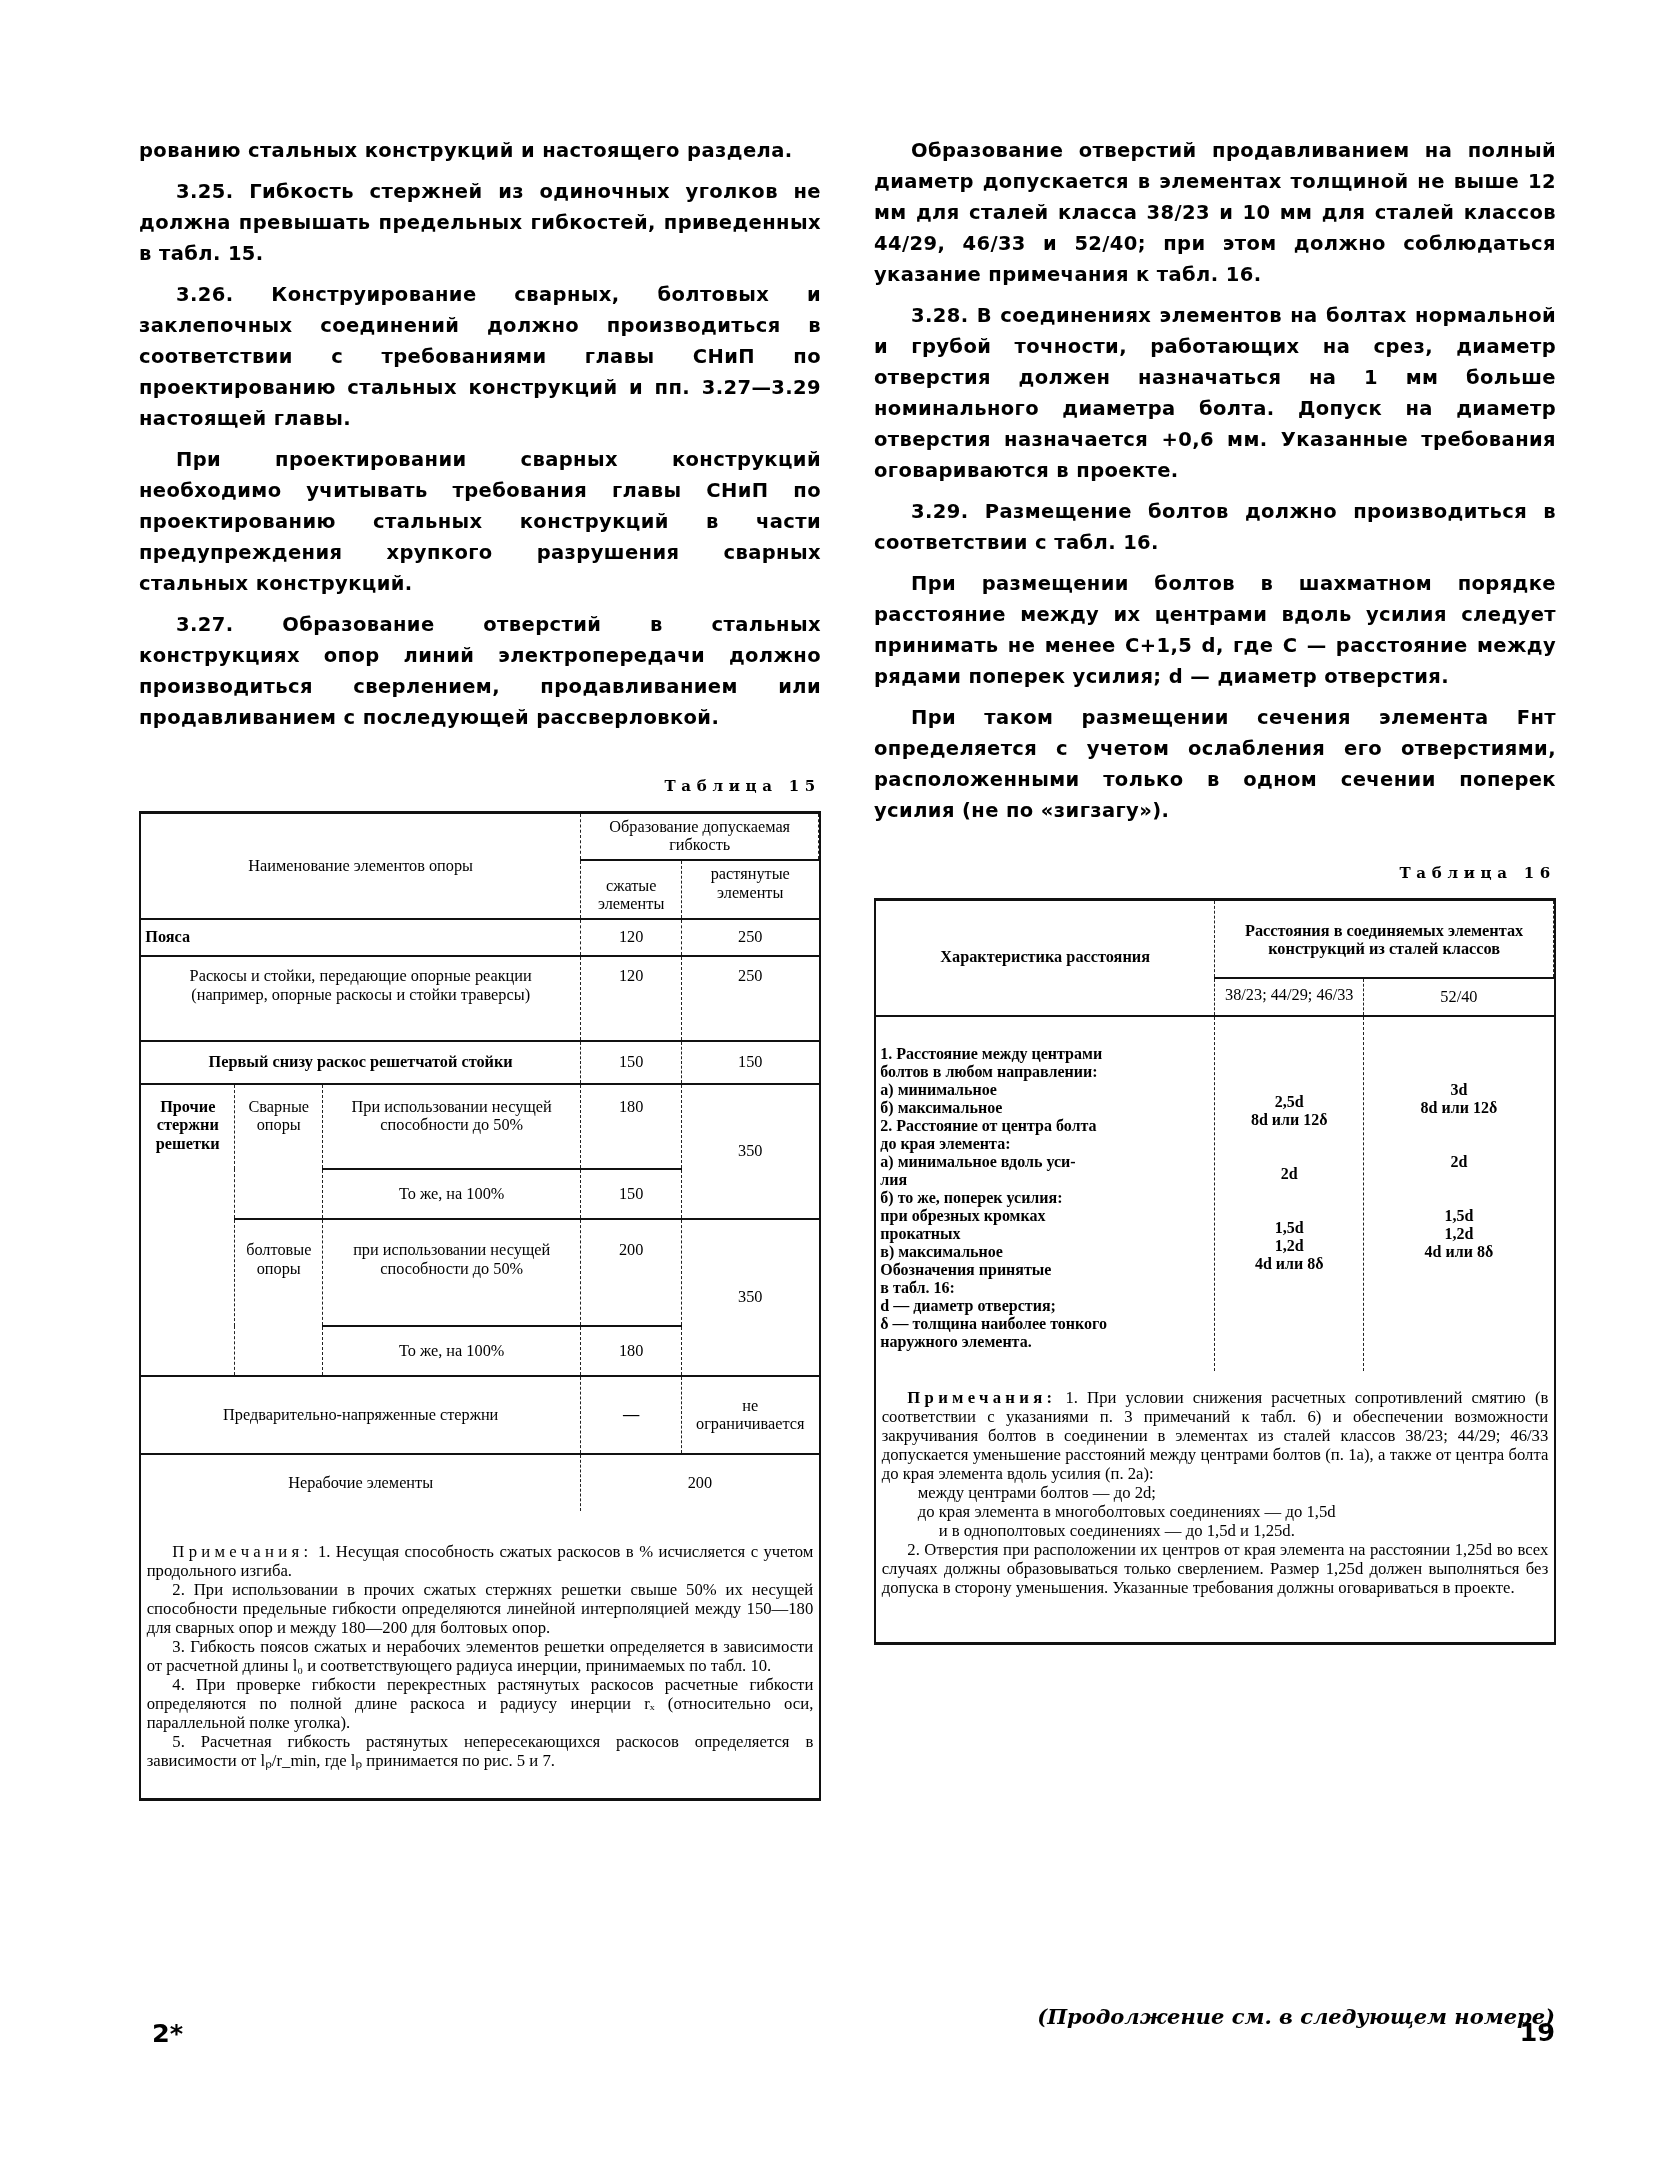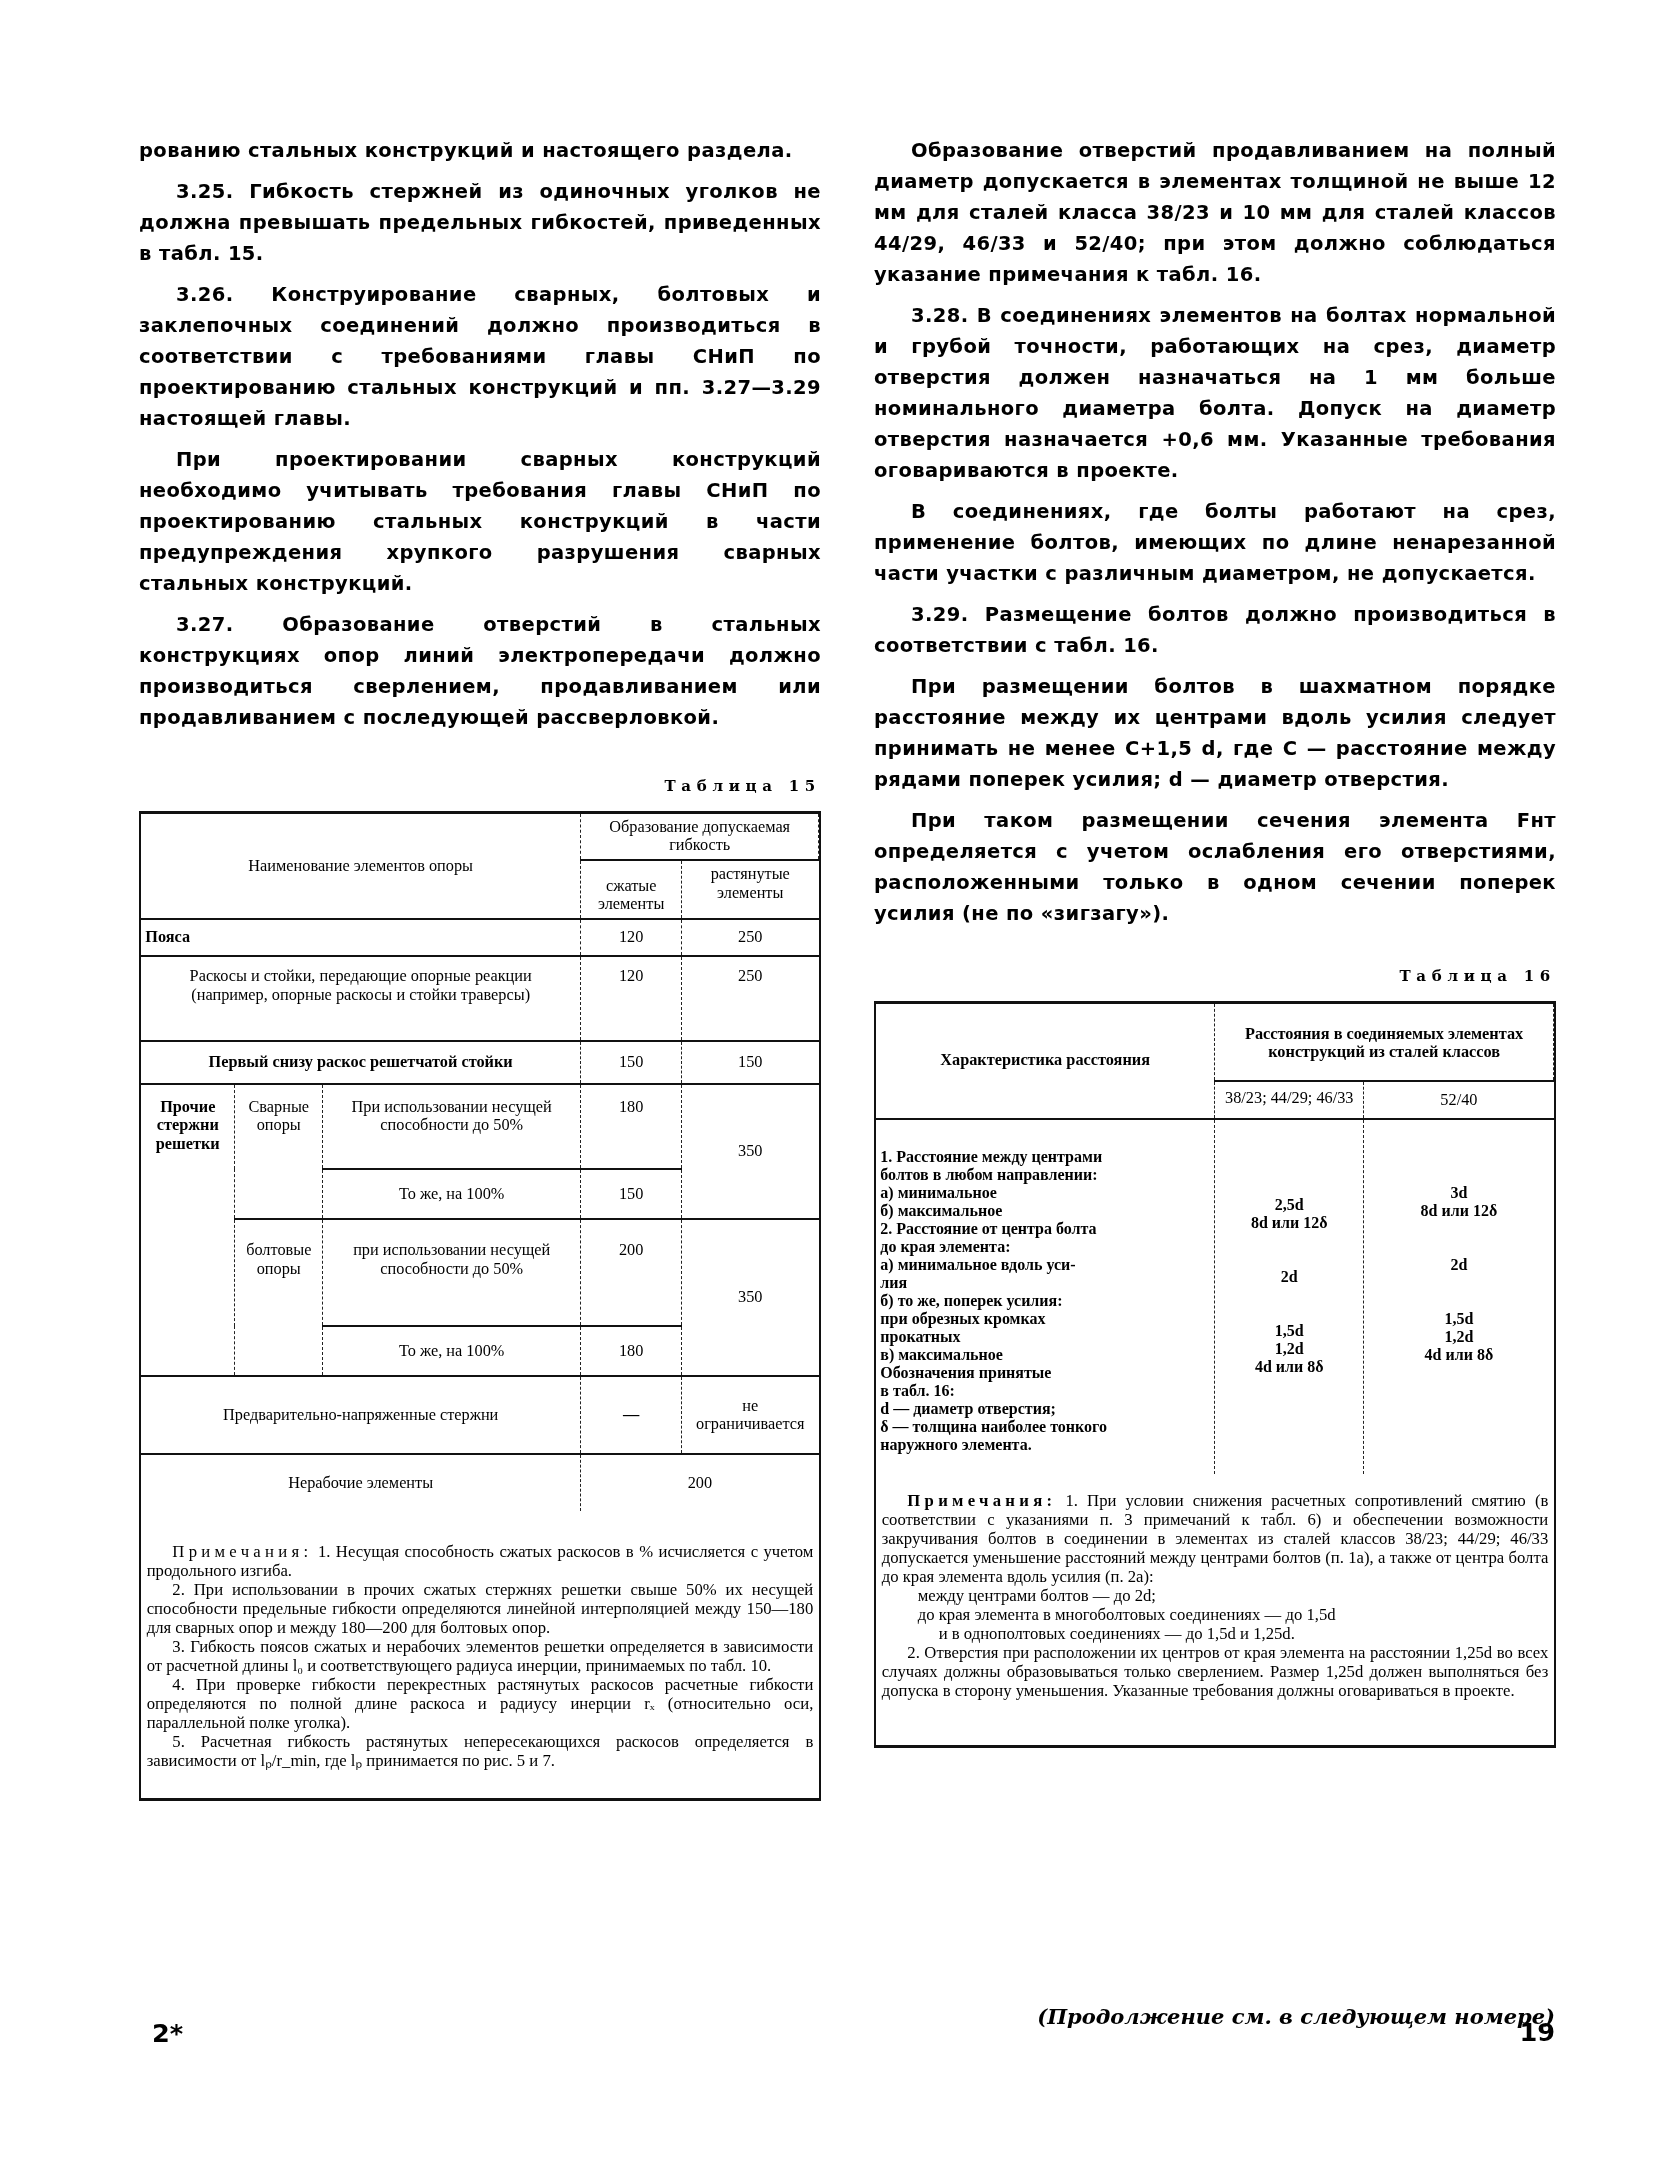--- a/index.html
+++ b/index.html
@@ -107,21 +107,20 @@
       <p>3. Гибкость поясов сжатых и нерабочих элементов решетки определяется в зависимости от расчетной длины l₀ и соответствующего радиуса инерции, принимаемых по табл. 10.</p>
       <p>4. При проверке гибкости перекрестных растянутых раскосов расчетные гибкости определяются по полной длине раскоса и радиусу инерции rₓ (относительно оси, параллельной полке уголка).</p>
       <p>5. Расчетная гибкость растянутых непересекающихся раскосов определяется в зависимости от lₚ/r_min, где lₚ принимается по рис. 5 и 7.</p>
     </div>
   </div>
 </div>
 
 <div class="col col-right">
   <p class="para indent">Образование отверстий продавливанием на полный диаметр допускается в элементах толщиной не выше 12 мм для сталей класса 38/23 и 10 мм для сталей классов 44/29, 46/33 и 52/40; при этом должно соблюдаться указание примечания к табл. 16.</p>
   <p class="para indent">3.28. В соединениях элементов на болтах нормальной и грубой точности, работающих на срез, диаметр отверстия должен назначаться на 1 мм больше номинального диаметра болта. Допуск на диаметр отверстия назначается +0,6 мм. Указанные требования оговариваются в проекте.</p>
-  <p class="para indent">В соединениях, где болты работают на срез, применение болтов, имеющих по длине ненарезанной части участки с различным диаметром, не допускается.</p>
   <p class="para indent">3.29. Размещение болтов должно производиться в соответствии с табл. 16.</p>
   <p class="para indent">При размещении болтов в шахматном порядке расстояние между их центрами вдоль усилия следует принимать не менее C+1,5 d, где C — расстояние между рядами поперек усилия; d — диаметр отверстия.</p>
   <p class="para indent">При таком размещении сечения элемента Fнт определяется с учетом ослабления его отверстиями, расположенными только в одном сечении поперек усилия (не по «зигзагу»).</p>
 
   <div style="height:28px"></div>
   <div class="tcap">Таблица 16</div>
 
   <div class="outer">
     <table>
       <tbody>

